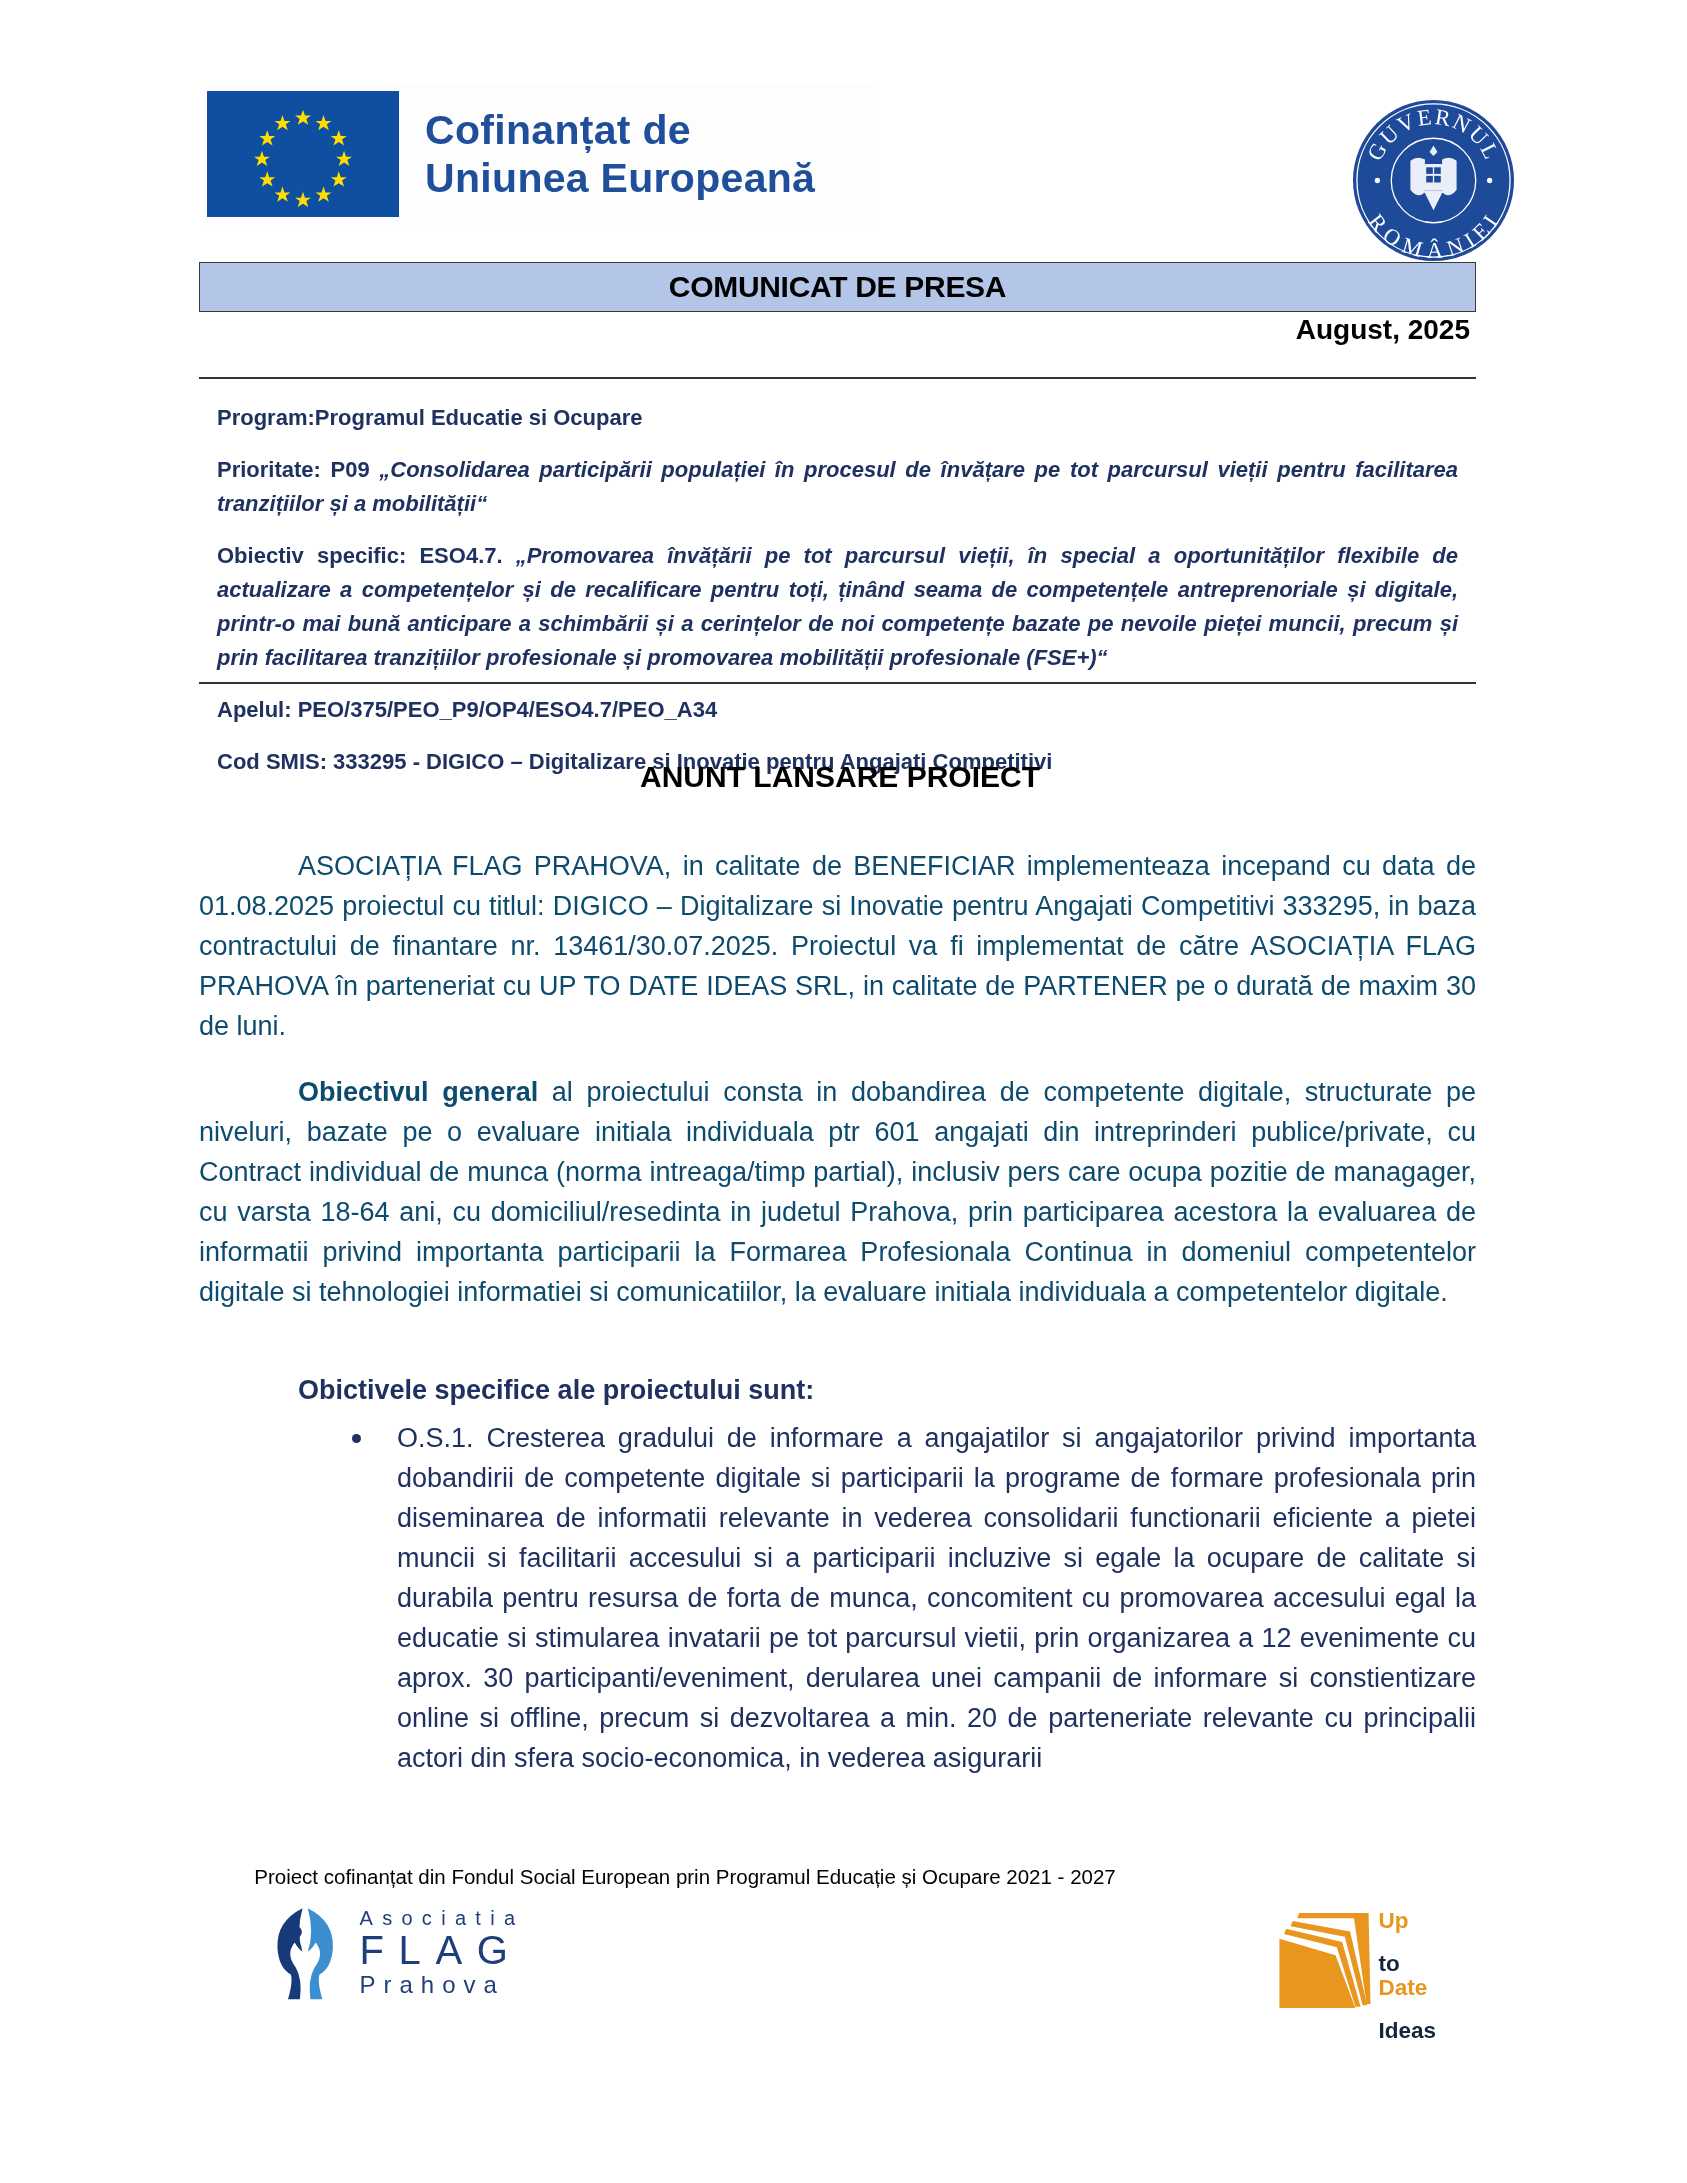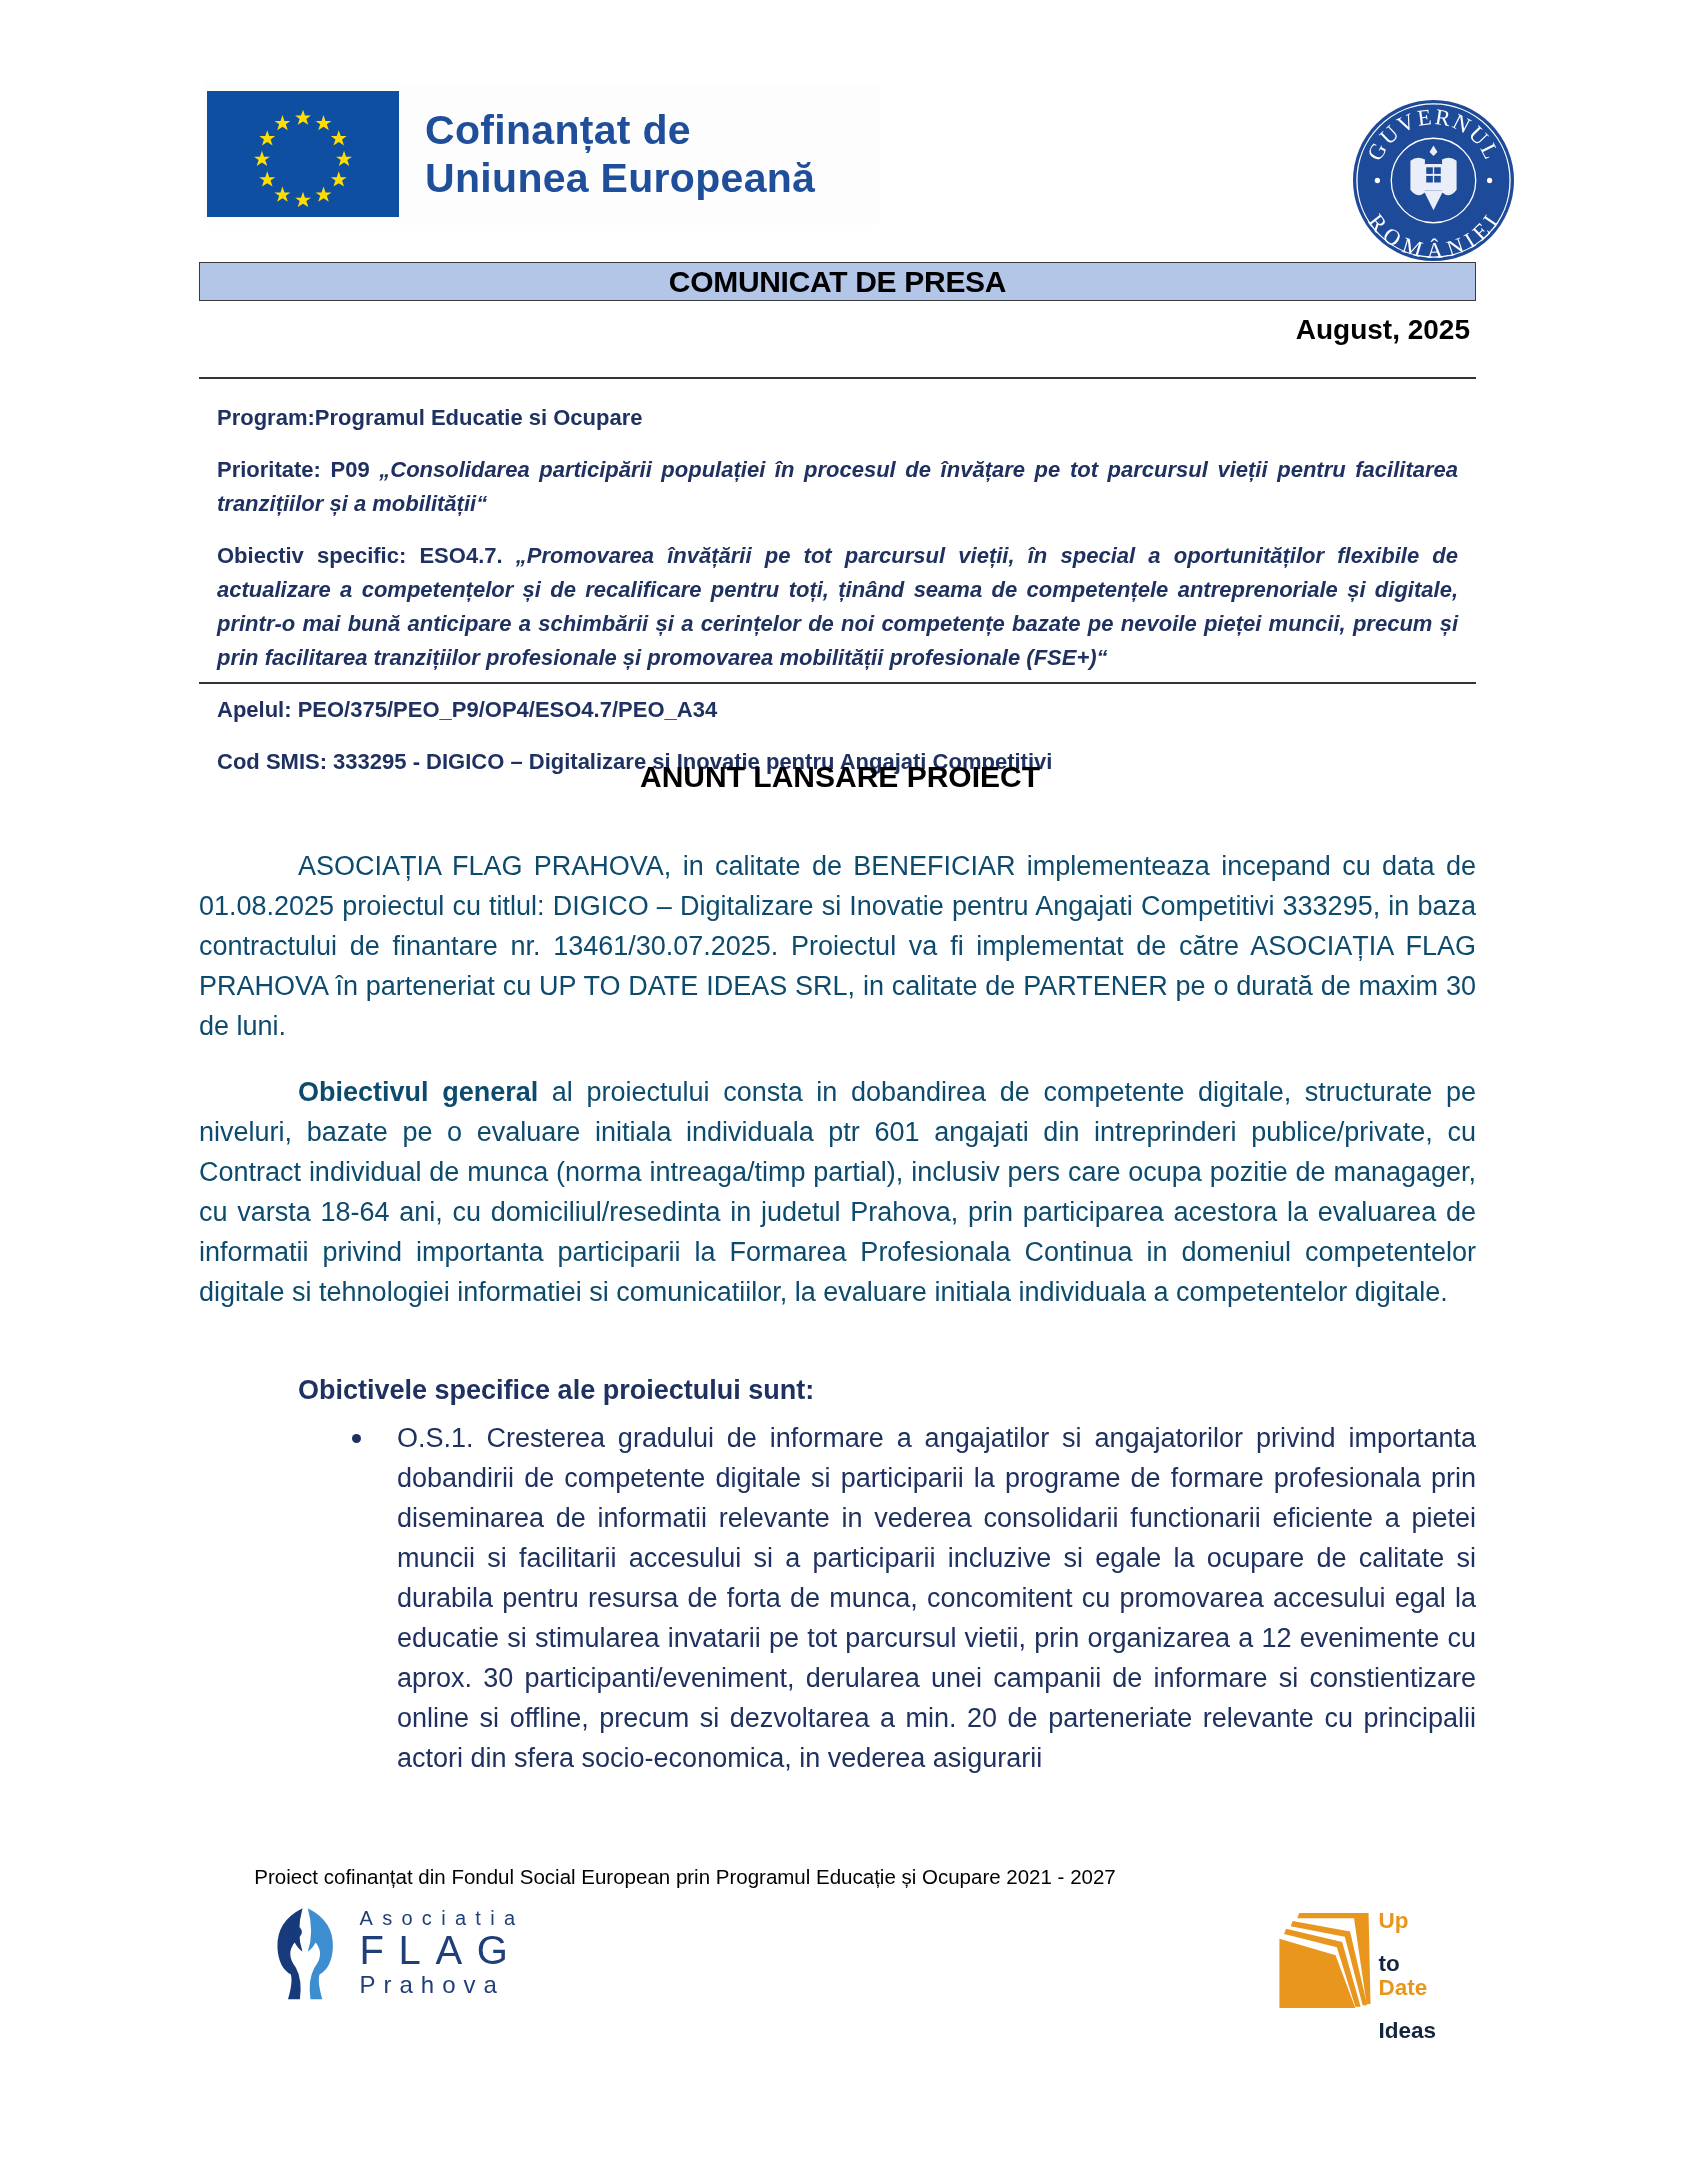--- a/index.html
+++ b/index.html
@@ -9,21 +9,21 @@
 
   
   .eu-logo { left: 204px; top: 83px; width: 675px; height: 142px; background: #fdfdfd; display: flex; align-items: center; }
   .eu-flag { width: 192px; height: 126px; background: #0f4fa2; position: relative; margin-left: 2.6px; }
   .eu-flag svg { position: absolute; left: 0; top: 0; }
   .eu-text { margin-left: 26.5px; color: #1f4e9a; font-weight: bold; font-size: 41px; line-height: 48px; letter-spacing: 0.3px; }
 
   .gov-seal { left: 1351px; top: 98px; width: 165px; height: 165px; }
 
   
-  .title-bar { left: 199px; top: 262px; width: 1277px; height: 39px; background: #b4c6e7;
+  .title-bar { left: 199px; top: 262px; width: 1277px; height: 50px; background: #b4c6e7;
                border: 1.3px solid #3a3a3a; box-sizing: border-box; display: flex; align-items: center; justify-content: center; }
   .title-bar span { font-family: "Liberation Sans", sans-serif; font-weight: bold; font-size: 30px; color: #000; letter-spacing: -0.3px; }
   .date { right: 218px; top: 314px; font-weight: bold; font-size: 28px; color: #000; }
 
   
   .rule { height: 2px; background: #333; left: 199px; width: 1277px; }
   .info { left: 199px; top: 383px; width: 1277px; font-size: 22px; line-height: 34px; color: #1f3160; }
   .info p { margin: 18px; text-align: justify; font-weight: bold; }
   .info em { font-style: italic; }
 

